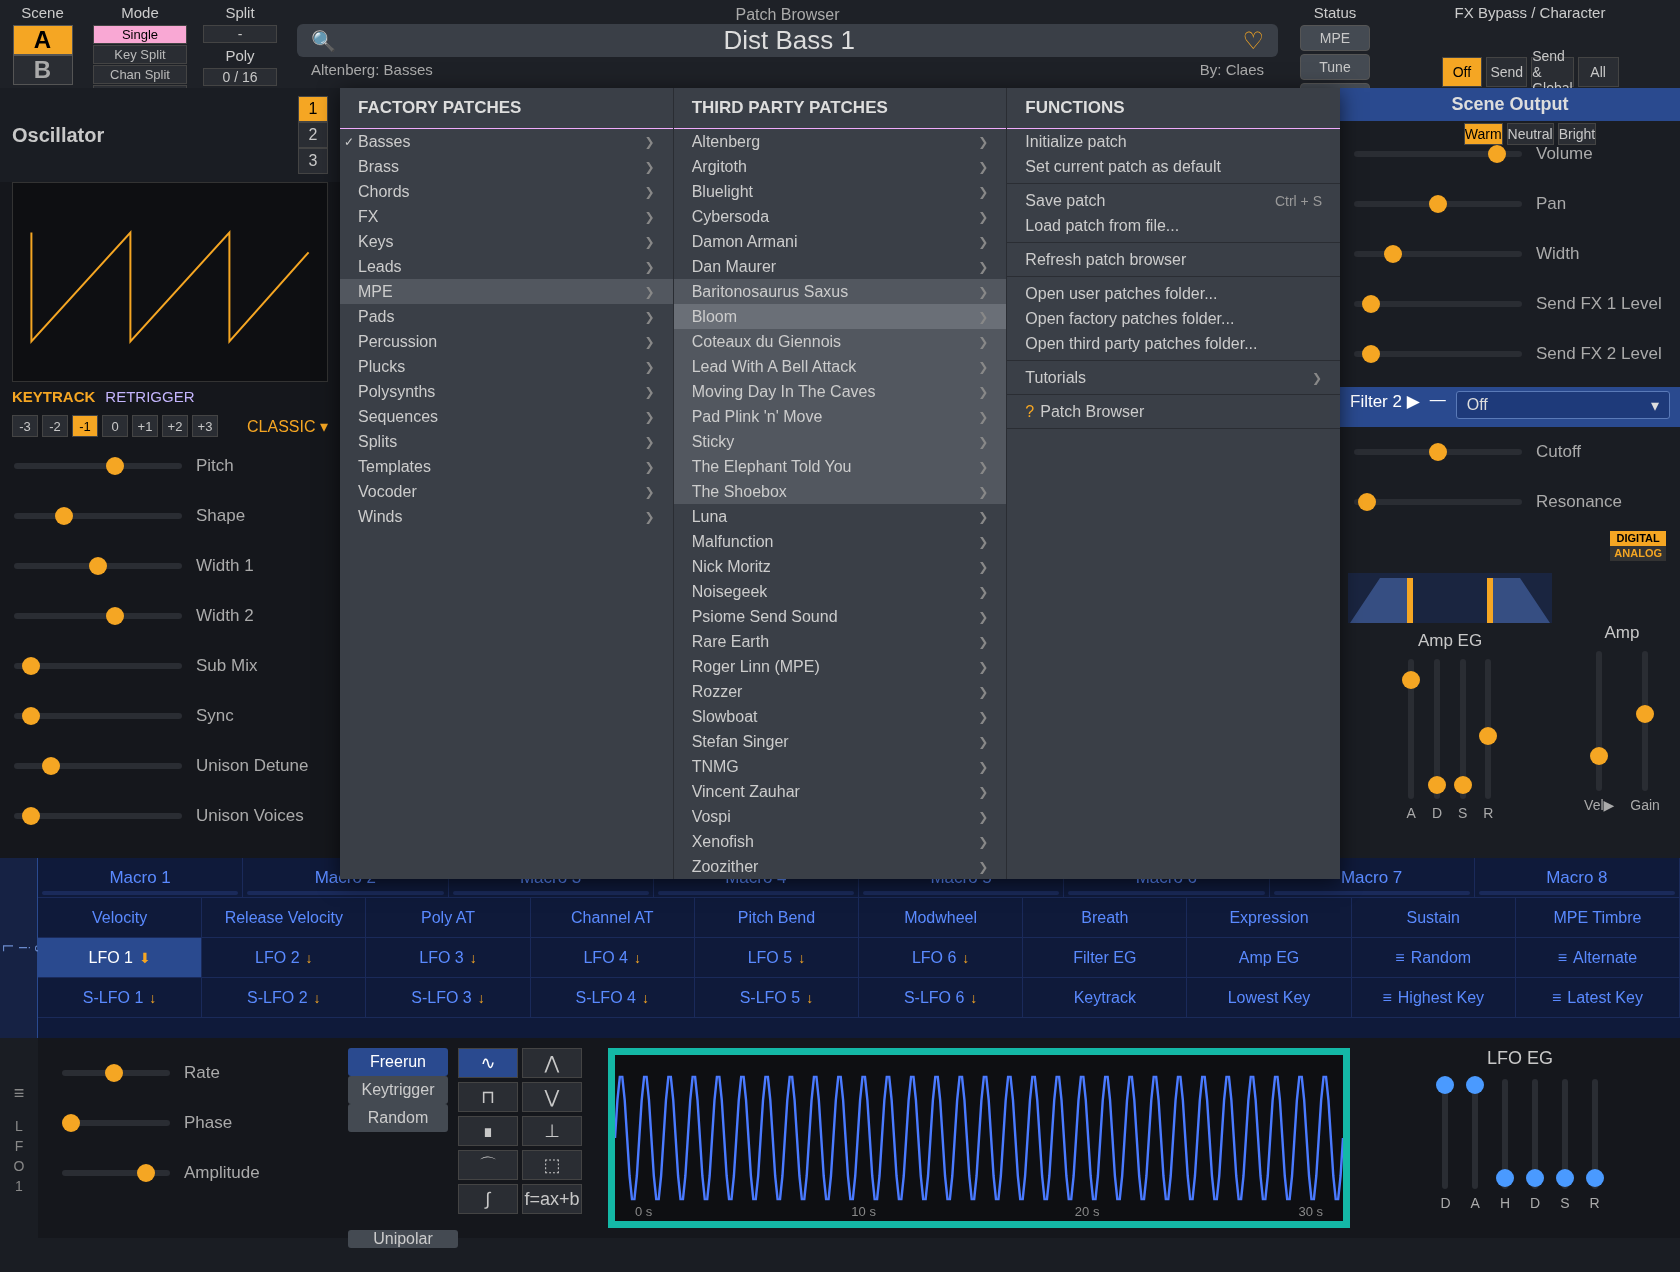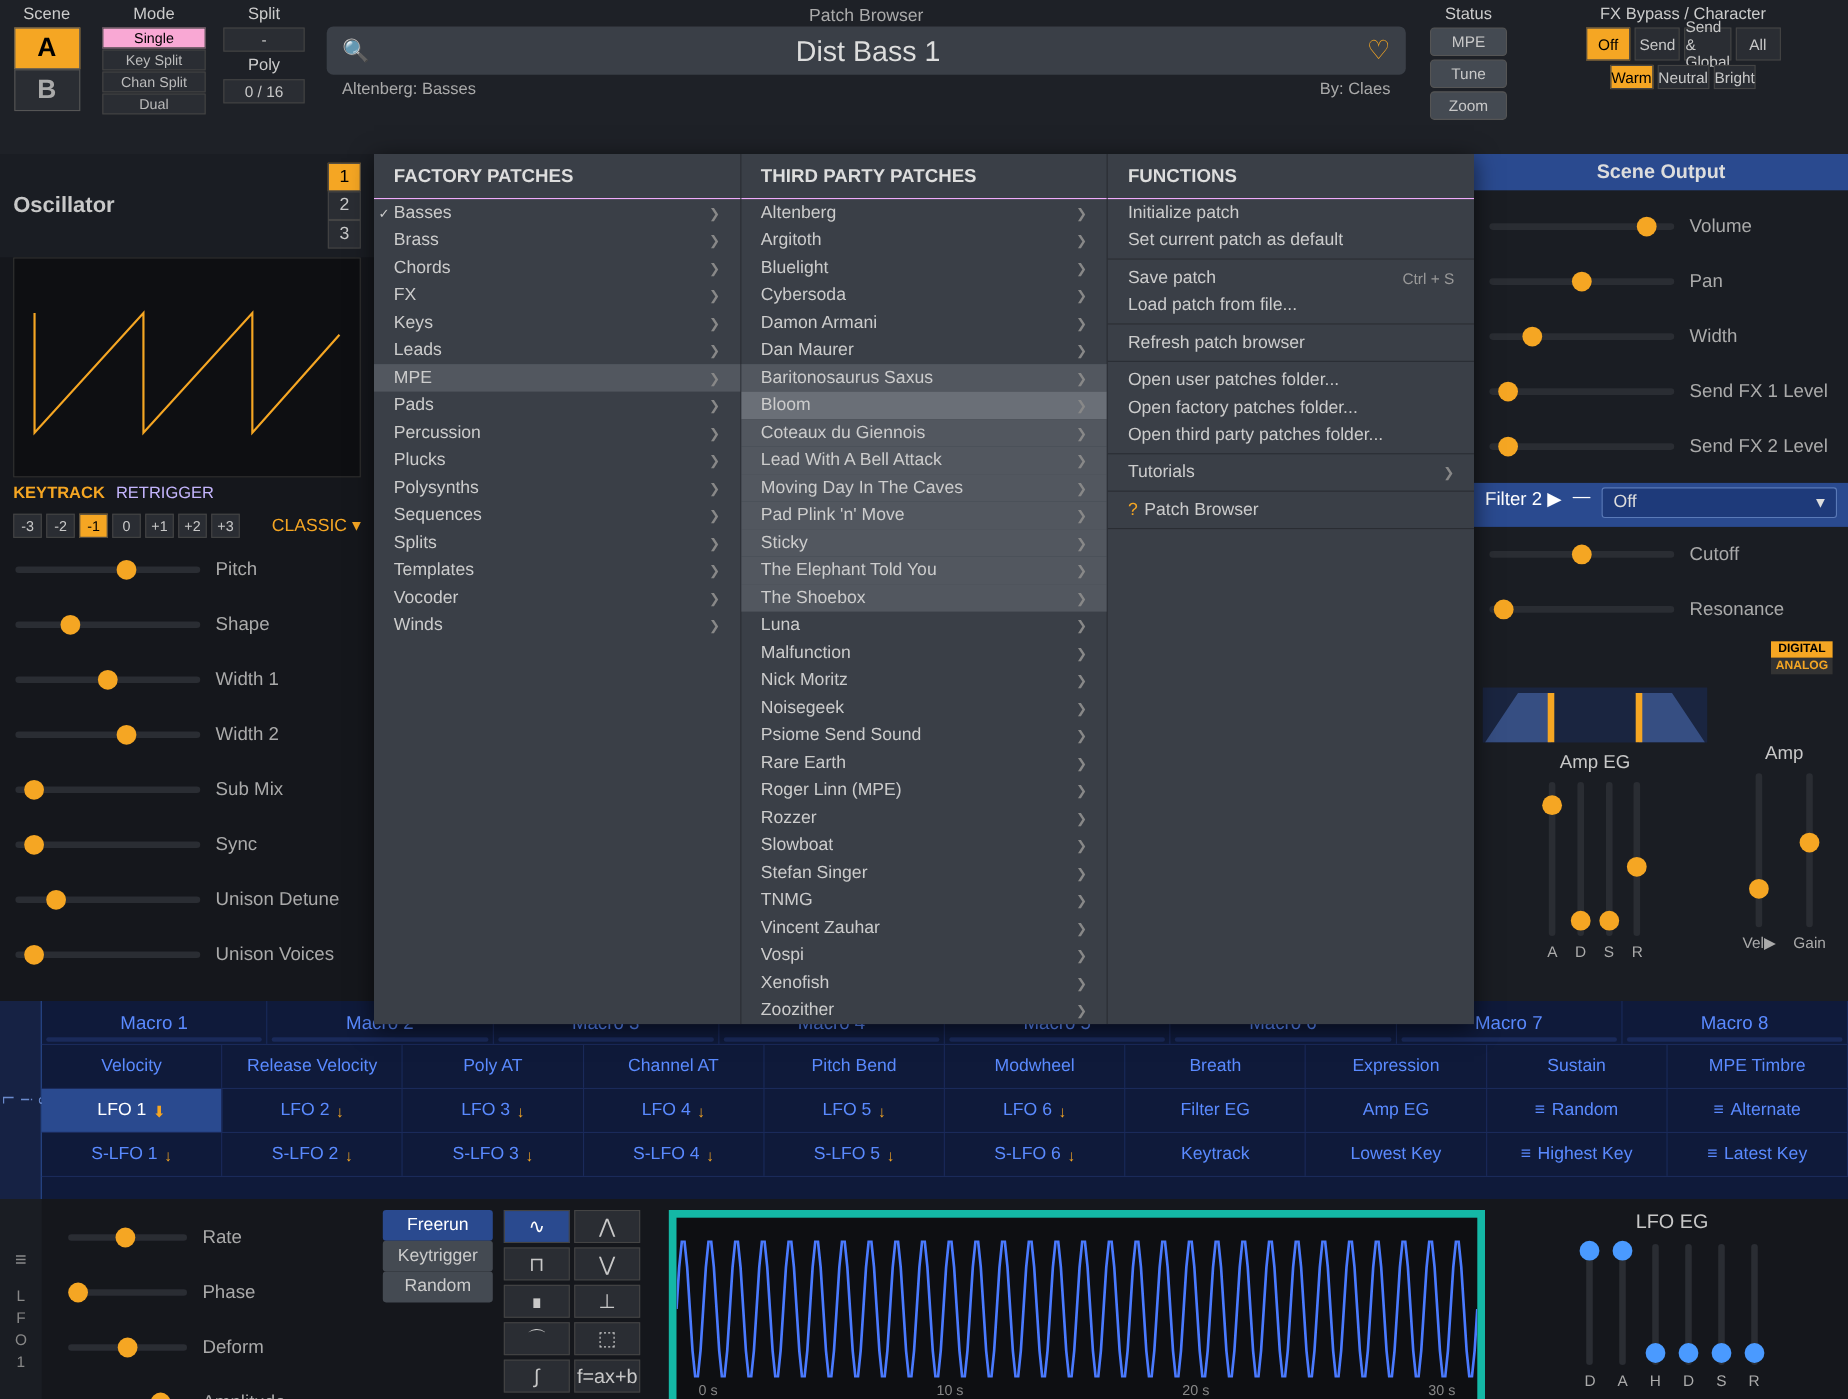--- a/index.html
+++ b/index.html
@@ -1,38 +1,38 @@
 <!DOCTYPE html>
 <html><head>
 <meta charset="utf-8">
 <style>
 * { margin:0; padding:0; box-sizing:border-box; font-family:"Segoe UI",Arial,sans-serif; user-select:none; }
 body { background:#1a1d23; color:#c8c8c8; width:1680px; height:1272px; overflow:hidden; font-size:16px; }
 
 
-.topbar { display:flex; height:140px; background:#1e2127; }
+.topbar { display:flex; height:88px; background:#1e2127; }
 .tp-col { display:flex; flex-direction:column; align-items:center; padding:4px 8px; }
 .tp-title { font-size:15px; color:#ccc; margin-bottom:4px; }
 .scene-col { width:85px; }
 .scene-btn { width:60px; height:38px; font-size:24px; font-weight:bold; display:flex; align-items:center; justify-content:center; border:1px solid #555; background:#2a2d33; color:#aaa; cursor:pointer; }
 .scene-btn.active { background:#f5a623; color:#000; }
 .mode-col { width:110px; }
 .mode-btn { width:94px; height:19px; font-size:13px; background:#2a2d33; color:#bbb; border:1px solid #444; cursor:pointer; display:flex; align-items:center; justify-content:center; margin-bottom:1px; }
 .mode-btn.active { background:#f9a8d4; color:#000; }
 .split-col { width:90px; }
 .split-val { width:74px; height:22px; background:#2a2d33; border:1px solid #444; display:flex; align-items:center; justify-content:center; font-size:14px; }
 .poly-col { margin-top:4px; }
 .patch-area { flex:1; display:flex; flex-direction:column; padding:6px 12px; }
 .patch-top { display:flex; align-items:center; height:44px; background:#3a3f47; border-radius:6px; padding:0 14px; position:relative; }
 .patch-title { flex:1; text-align:center; font-size:26px; color:#ddd; }
 .heart { color:#f5a623; font-size:24px; }
 .patch-sub { display:flex; justify-content:space-between; font-size:15px; color:#aaa; padding:4px 14px; }
 .status-col { width:90px; }
 .status-btn { width:70px; height:26px; background:#444a52; border:1px solid #555; border-radius:4px; font-size:14px; display:flex; align-items:center; justify-content:center; margin-bottom:3px; cursor:pointer; }
-.fx-col { width:300px; }
+.fx-col { width:300px;gap:32px; }
 .fx-row { display:flex; gap:4px; margin-bottom:4px; }
 .fx-btn { flex:1; height:30px; background:#2a2d33; border:1px solid #444; font-size:14px; display:flex; align-items:center; justify-content:center; cursor:pointer; }
 .fx-btn.active { background:#f5a623; color:#000; }
 .char-row { display:flex; gap:4px; }
 .char-btn { flex:1; height:22px; background:#2a2d33; border:1px solid #444; font-size:14px; display:flex; align-items:center; justify-content:center; cursor:pointer; }
 .char-btn.active { background:#f5a623; color:#000; }
 
 
 .main { display:flex; height:770px; }
 .left-panel { width:340px; background:#15171c; display:flex; flex-direction:column; }
@@ -562,26 +562,20 @@
         <div class="slider-label">Rate</div>
       </div>
       <div class="slider-row">
         <div class="slider-track">
           <div class="slider-thumb" style="left: 8%;"></div>
         </div>
         <div class="slider-label">Phase</div>
       </div>
       <div class="slider-row">
         <div class="slider-track">
-          <div class="slider-thumb" style="left: 50%;"></div>
-        </div>
-        <div class="slider-label">Deform</div>
-      </div>
-      <div class="slider-row">
-        <div class="slider-track">
           <div class="slider-thumb" style="left: 78%;"></div>
         </div>
         <div class="slider-label">Amplitude</div>
       </div>
     </div>
   <div class="lfo-mid">
     <div style="display:flex;gap:10px;">
       <div style="flex:1;" id="lfo-modes">
           <div class="lfo-mode-btn">Freerun</div>
           <div class="lfo-mode-btn inactive">Keytrigger</div>

